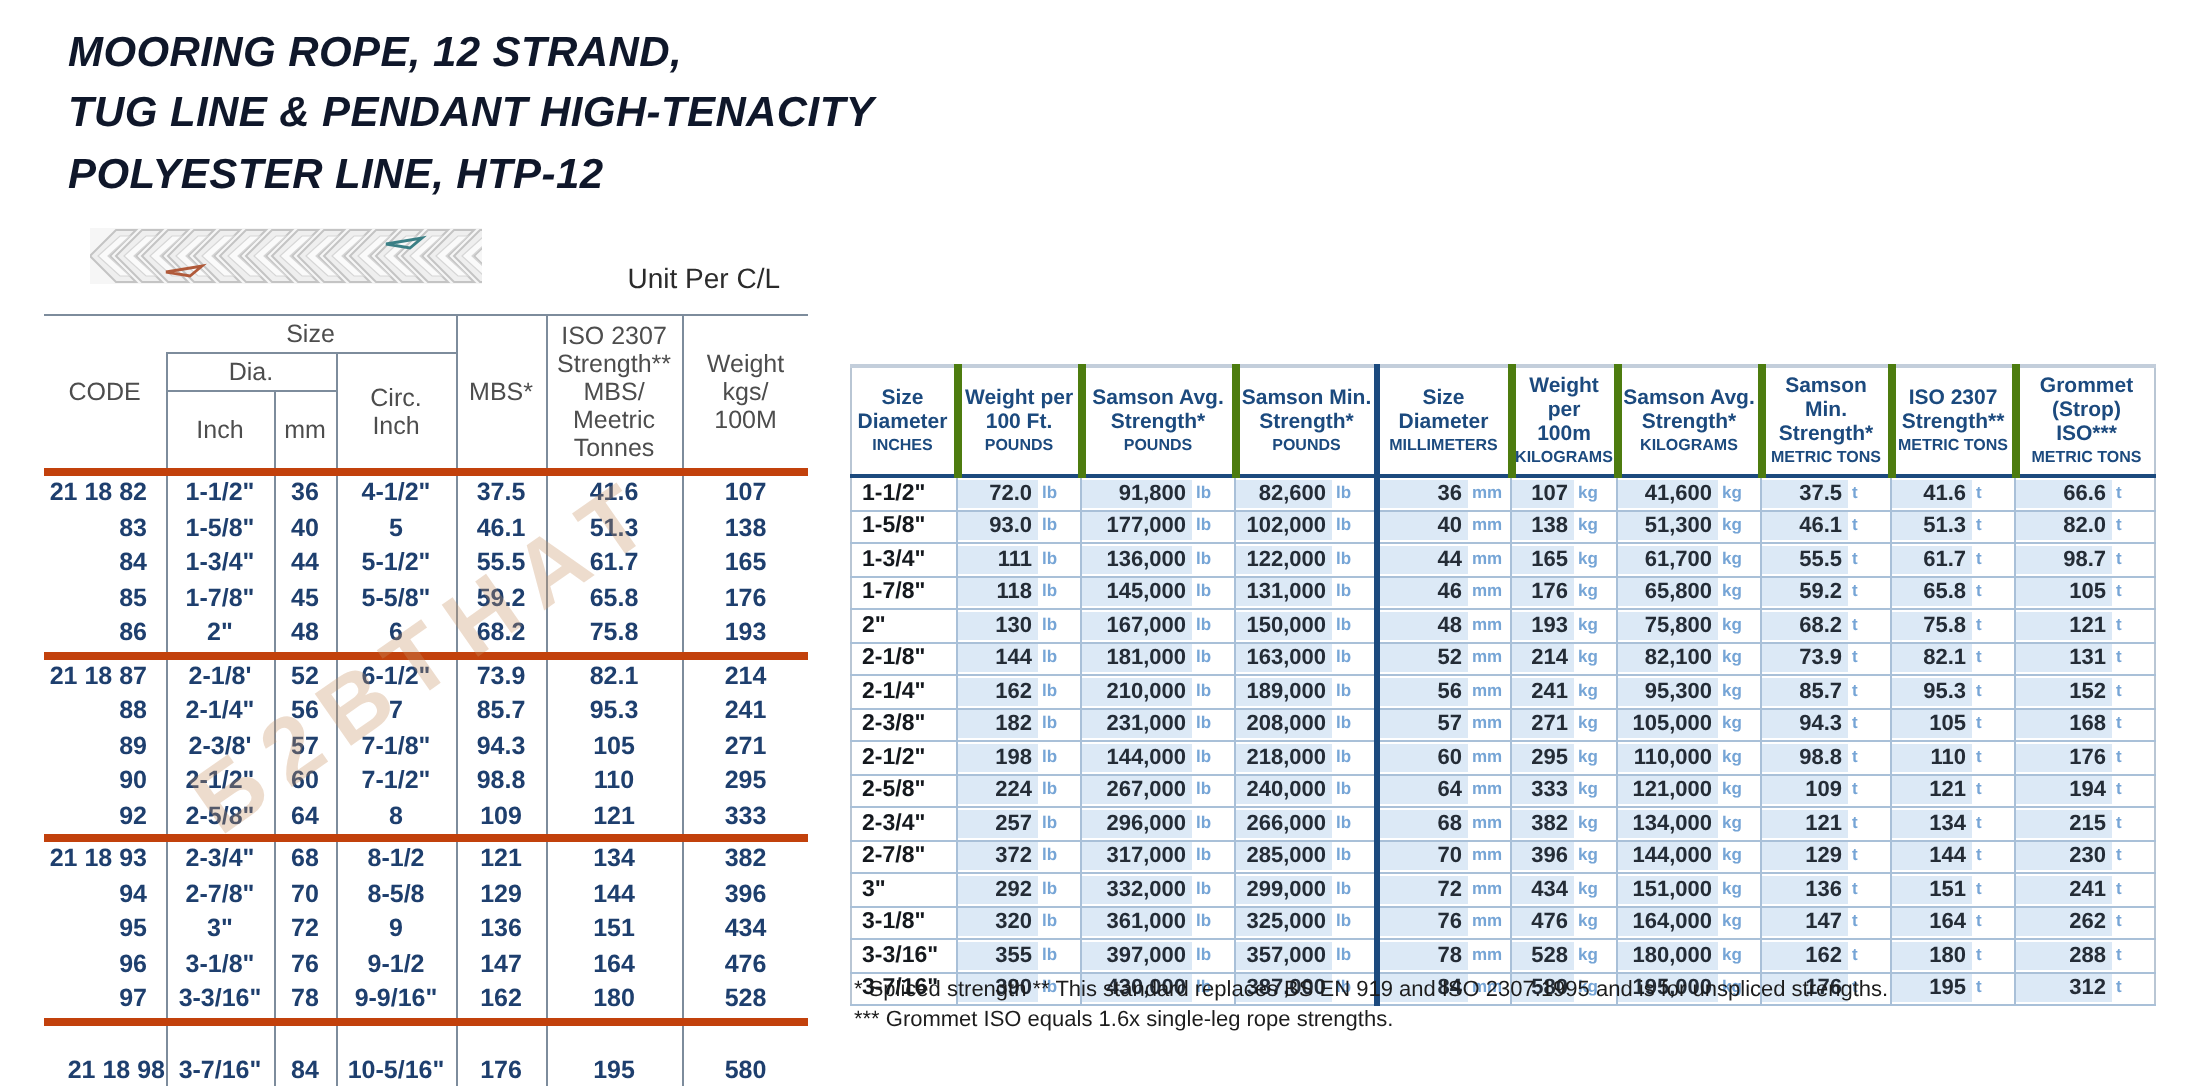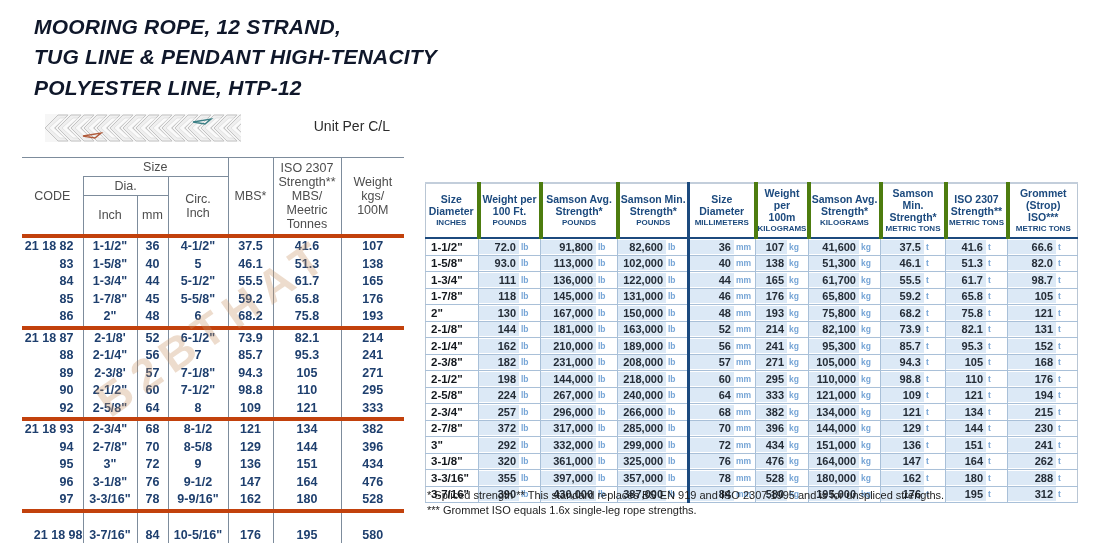--- a/index.html
+++ b/index.html
@@ -9,21 +9,21 @@
   }
 
   
   .title{
     position:absolute;left:34px;top:12px;
     font-size:21px;font-weight:bold;font-style:italic;color:#0f172a;
     line-height:1.45;letter-spacing:.2px;white-space:nowrap;
   }
   .rope-wrap{position:absolute;left:45px;top:110px;}
   .unit-label{
-    position:absolute;left:22px;top:118px;width:368px;text-align:right;
+    position:absolute;left:22px;top:131px;width:368px;text-align:right;
     font-size:14px;color:#2b2b2b;
   }
 
   .spec-table{
     position:absolute;left:22px;top:157px;width:382px;
     border-collapse:collapse;table-layout:fixed;
     border-top:1px solid #7d8c9c;border-bottom:1px solid #7d8c9c;
     font-size:12.5px;color:#1e3f6e;
   }
   .spec-table th{
@@ -394,21 +394,21 @@
         <td class="sec"><span class="hl">36</span><span class="unit">mm</span></td>
         <td><span class="hl">107</span><span class="unit">kg</span></td>
         <td><span class="hl">41,600</span><span class="unit">kg</span></td>
         <td><span class="hl">37.5</span><span class="unit">t</span></td>
         <td><span class="hl">41.6</span><span class="unit">t</span></td>
         <td><span class="hl">66.6</span><span class="unit">t</span></td>
       </tr>
       <tr>
         <td class="size-col">1-5/8"</td>
         <td><span class="hl">93.0</span><span class="unit">lb</span></td>
-        <td><span class="hl">113,000</span><span class="unit">lb</span></td>
+        <td><span class="hl">177,000</span><span class="unit">lb</span></td>
         <td><span class="hl">102,000</span><span class="unit">lb</span></td>
         <td class="sec"><span class="hl">40</span><span class="unit">mm</span></td>
         <td><span class="hl">138</span><span class="unit">kg</span></td>
         <td><span class="hl">51,300</span><span class="unit">kg</span></td>
         <td><span class="hl">46.1</span><span class="unit">t</span></td>
         <td><span class="hl">51.3</span><span class="unit">t</span></td>
         <td><span class="hl">82.0</span><span class="unit">t</span></td>
       </tr>
       <tr>
         <td class="size-col">1-3/4"</td>

